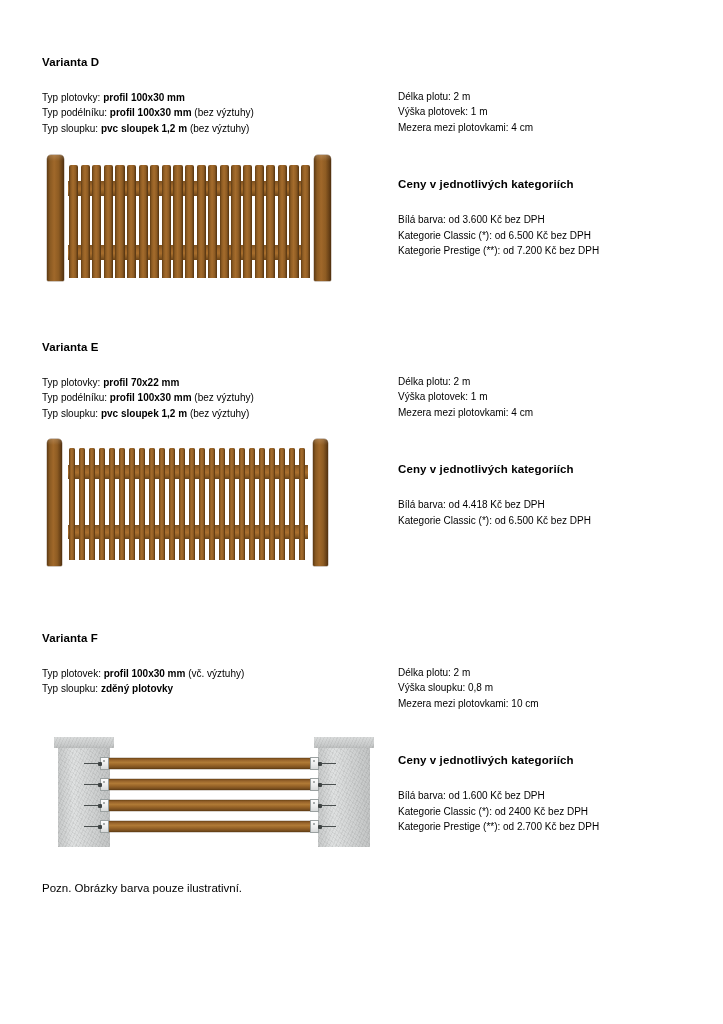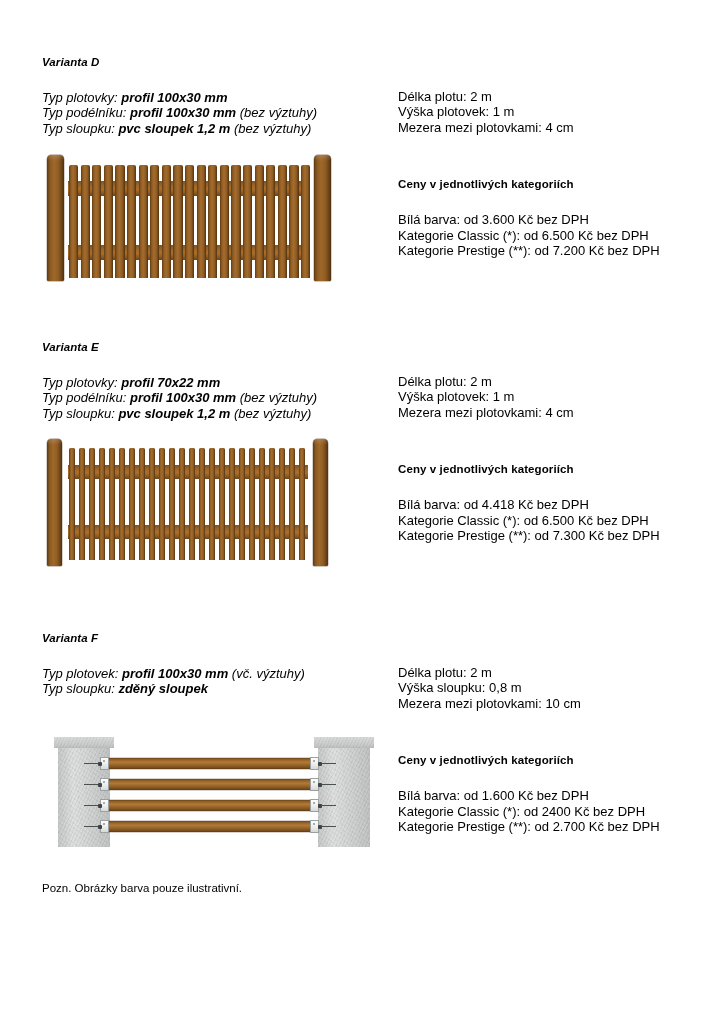--- a/index.html
+++ b/index.html
@@ -21,21 +21,21 @@
     height: 1024px;
   }
 
   
   .variant-title {
     font-size: 11.5px;
     font-weight: bold;
     letter-spacing: 0.1px;
   }
   .spec-line, .dim-line, .price-line {
-    font-size: 13px;
+    font-size: 10px;
     line-height: 15.4px;
     white-space: nowrap;
   }
   .spec-line b, .price-head {
     font-weight: bold;
   }
   .price-head {
     font-size: 11.5px;
     letter-spacing: 0.1px;
   }
@@ -47,21 +47,20 @@
   .section {
     position: absolute;
     left: 0;
     width: 723px;
   }
   .col-left {
     position: absolute;
     left: 42px;
     top: 0;
     width: 345px;
-    font-style: italic;
   }
   .col-right {
     position: absolute;
     left: 398px;
     top: 0;
     width: 310px;
   }
 
   
   .fence {
@@ -298,36 +297,35 @@
 
     <div class="col-right" style="top:33px;">
       <div class="dim-line">Délka plotu: 2 m</div>
       <div class="dim-line">Výška plotovek: 1 m</div>
       <div class="dim-line">Mezera mezi plotovkami: 4 cm</div>
       <div style="height:43px"></div>
       <div class="price-head">Ceny v jednotlivých kategoriích</div>
       <div style="height:22px"></div>
       <div class="price-line">Bílá barva: od 4.418 Kč bez DPH</div>
       <div class="price-line">Kategorie Classic (*): od 6.500 Kč bez DPH</div>
-      <div class="price-line">Kategorie Prestige (**): od 7.300 Kč bez DPH</div>
     </div>
   </div>
 
   <div class="section" style="top:632px;">
     <div class="col-left">
       <div class="variant-title">Varianta F</div>
       <div style="height:22px"></div>
       <div class="spec-line">
         <span>Typ plotovek:</span>
         <b>profil 100x30 mm</b>
         <span>(vč. výztuhy)</span>
       </div>
       <div class="spec-line">
         <span>Typ sloupku:</span>
-        <b>zděný sloupek</b>
+        <b>zděný plotovky</b>
         <span></span>
       </div>
 
       <div class="masonry" style="margin-top:32px; width:330px; height:130px;">
 
         <div class="column-cap" style="left:12px; top:8px; width:60px; height:11px;"></div>
         <div class="column" style="left:16px; top:19px; width:52px; height:99px;"></div>
 
         <div class="column-cap" style="left:272px; top:8px; width:60px; height:11px;"></div>
         <div class="column" style="left:276px; top:19px; width:52px; height:99px;"></div>

